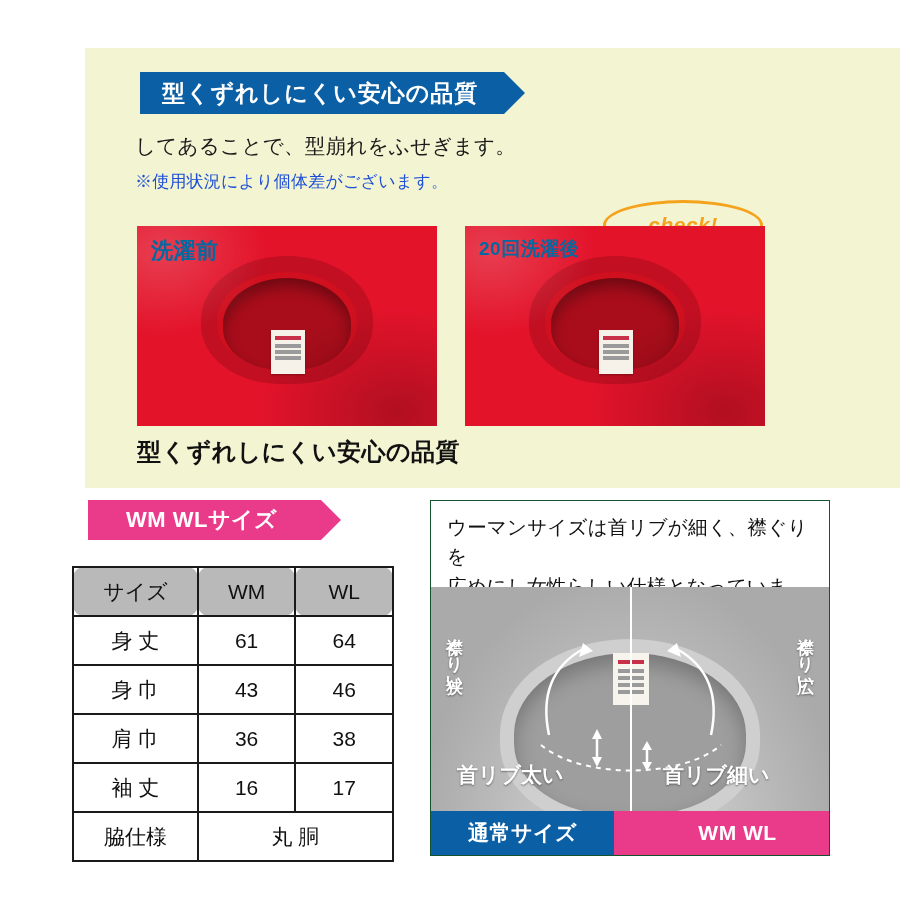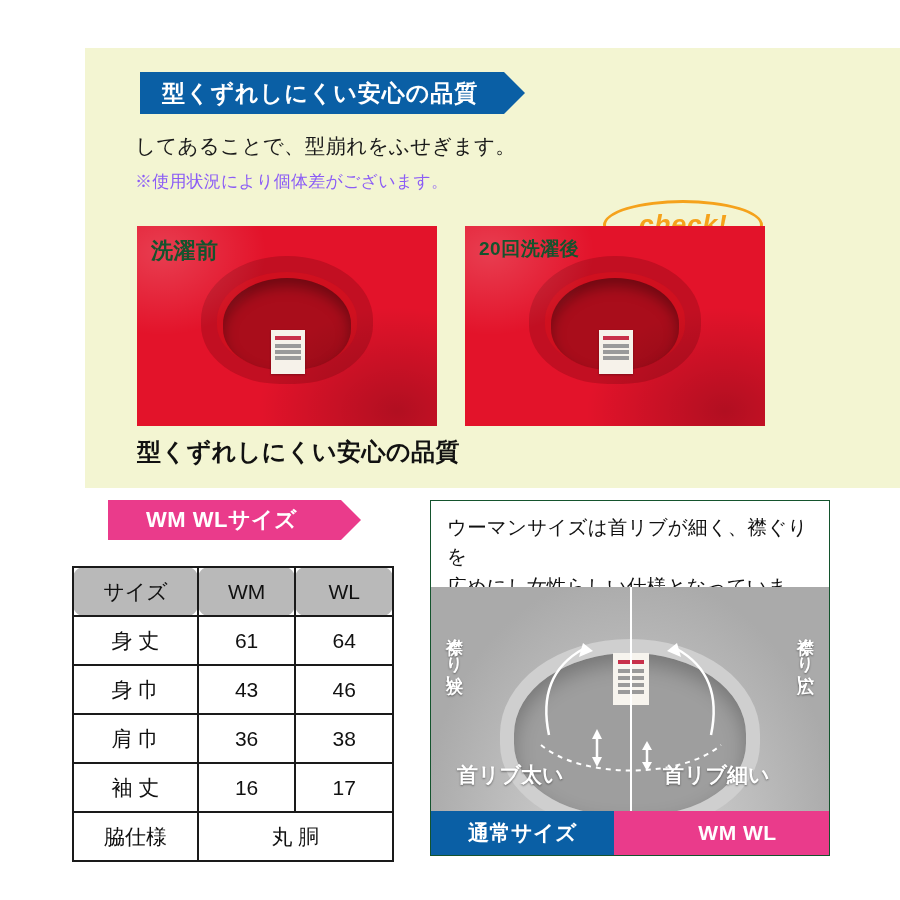--- a/index.html
+++ b/index.html
@@ -61,21 +61,21 @@
     width: 700px;
   }
   .quality-body .line {
     font-size: 20.5px;
     color: #1a1a1a;
     line-height: 1.55;
     letter-spacing: 0.3px;
   }
   .quality-note {
     font-size: 17px;
-    color: #8b5cf6;
+    color: #1d4ed8;
     margin-top: 8px;
     letter-spacing: 0.2px;
   }
 
   
   .check-bubble {
     position: absolute;
     left: 518px;
     top: 152px;
     width: 160px;
@@ -93,21 +93,21 @@
   }
   .check-bubble .txt {
     position: absolute;
     left: 0;
     top: 0;
     width: 160px;
     height: 50px;
     line-height: 50px;
     text-align: center;
     color: #f5a21c;
-    font-size: 27px;
+    font-size: 21px;
     font-weight: bold;
     font-style: italic;
     letter-spacing: 0.5px;
   }
   .check-bubble .tail {
     position: absolute;
     left: 64px;
     top: 42px;
     width: 26px;
     height: 30px;
@@ -190,21 +190,21 @@
     right: -20px; bottom: -30px;
     width: 200px; height: 150px;
     background: radial-gradient(ellipse at 70% 70%, rgba(0,0,0,0.22), rgba(0,0,0,0) 70%);
   }
   .photo-caption {
     position: absolute;
     left: 14px;
     top: 10px;
     font-size: 22px;
     font-weight: bold;
-    color: #14532d;
+    color: #0369a1;
     z-index: 5;
     letter-spacing: 0.5px;
   }
   .photo-caption.small { font-size: 19px; }
   .bottom-caption {
     position: absolute;
     left: 52px;
     top: 388px;
     font-size: 24px;
     font-weight: bold;
@@ -226,21 +226,20 @@
     top: 8px;
     height: 40px;
     background: #ea3b8b;
     color: #ffffff;
     font-size: 22px;
     font-weight: bold;
     line-height: 40px;
     padding: 0 44px 0 38px;
     letter-spacing: 0.5px;
     white-space: nowrap;
-    margin-left: 20px;
   }
   .pink-ribbon::after {
     content: "";
     position: absolute;
     right: -20px;
     top: 0;
     width: 0;
     height: 0;
     border-top: 20px solid transparent;
     border-bottom: 20px solid transparent;

